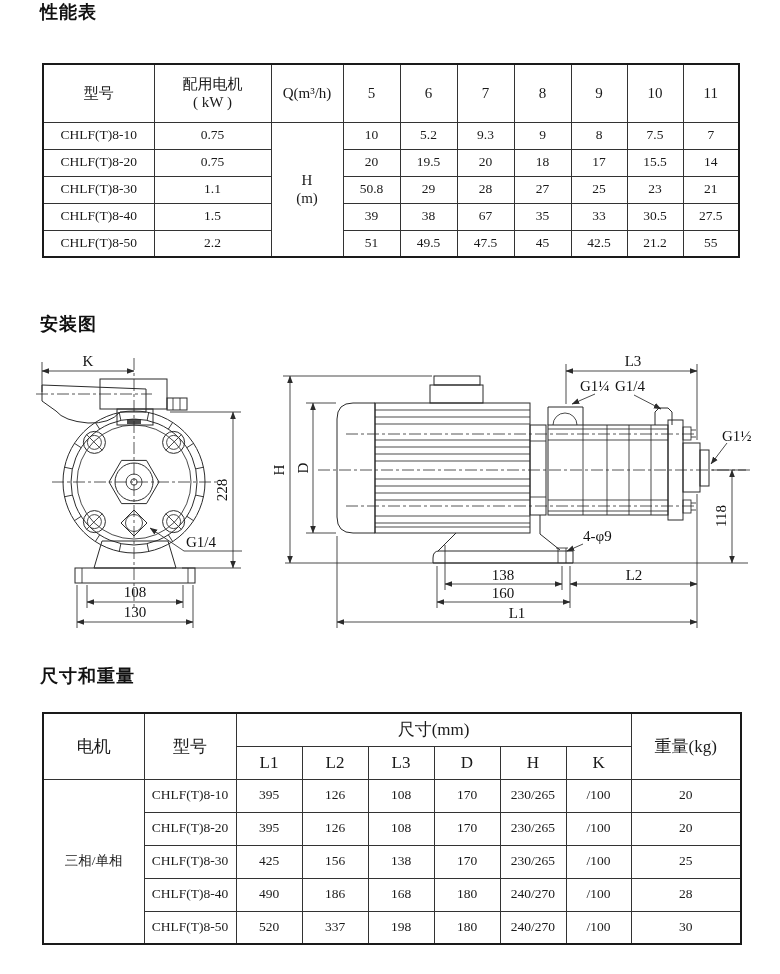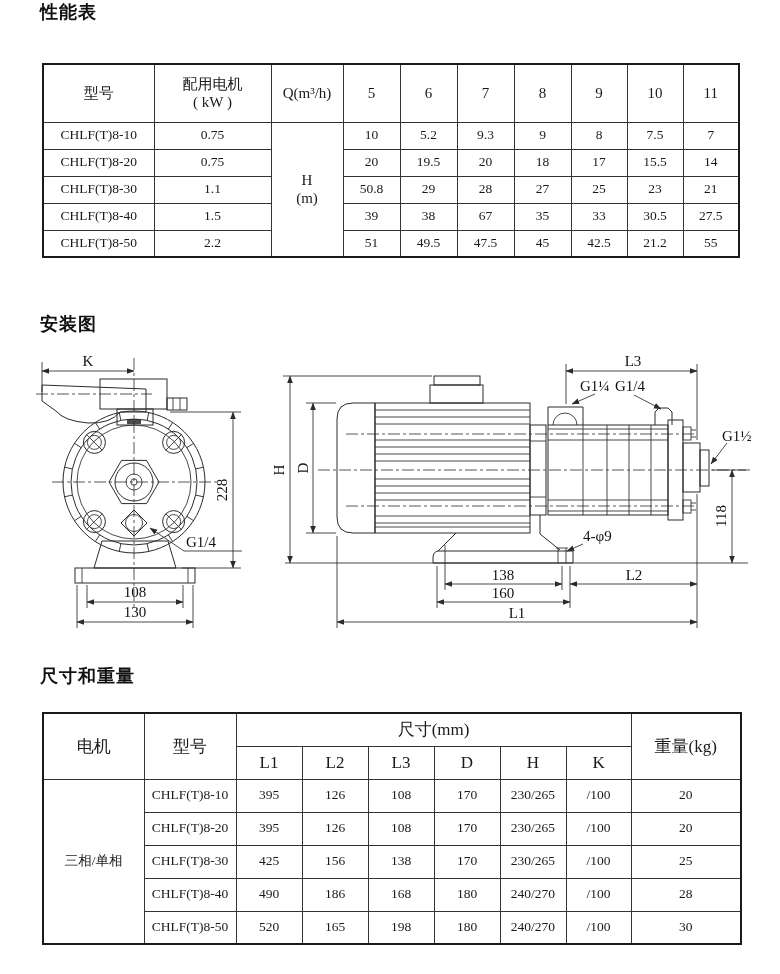--- a/index.html
+++ b/index.html
@@ -398,21 +398,21 @@
         <td>186</td>
         <td>168</td>
         <td>180</td>
         <td>240/270</td>
         <td>/100</td>
         <td>28</td>
       </tr>
       <tr style="height:33px;">
         <td>CHLF(T)8-50</td>
         <td>520</td>
-        <td>165</td>
+        <td>337</td>
         <td>198</td>
         <td>180</td>
         <td>240/270</td>
         <td>/100</td>
         <td>30</td>
       </tr>
     </tbody>
   </table>
 
 </div>

